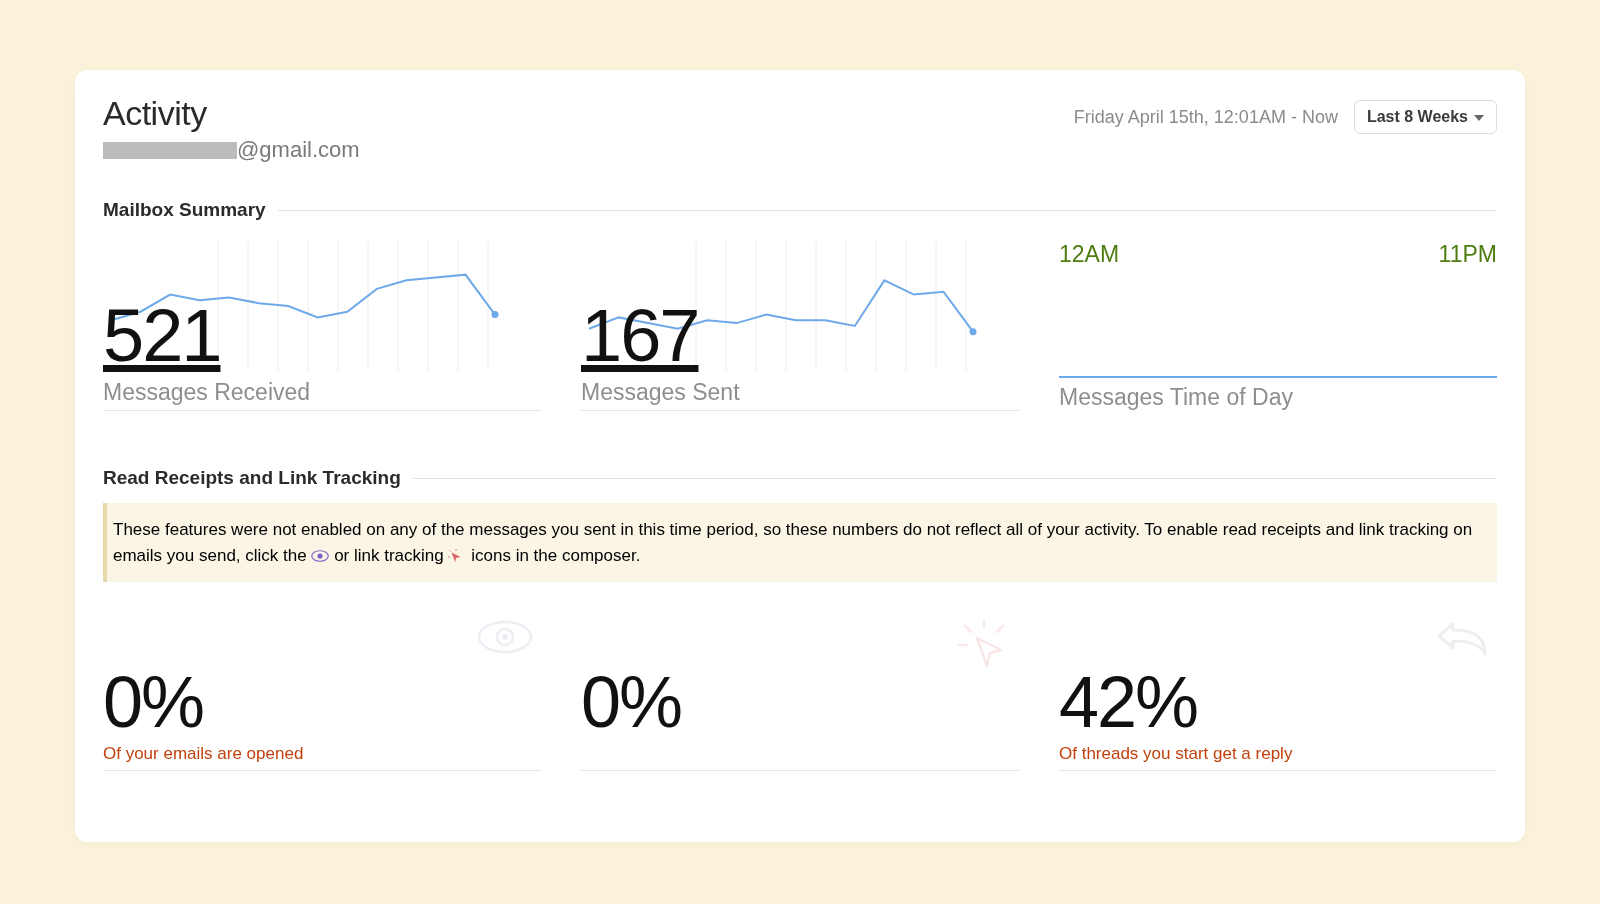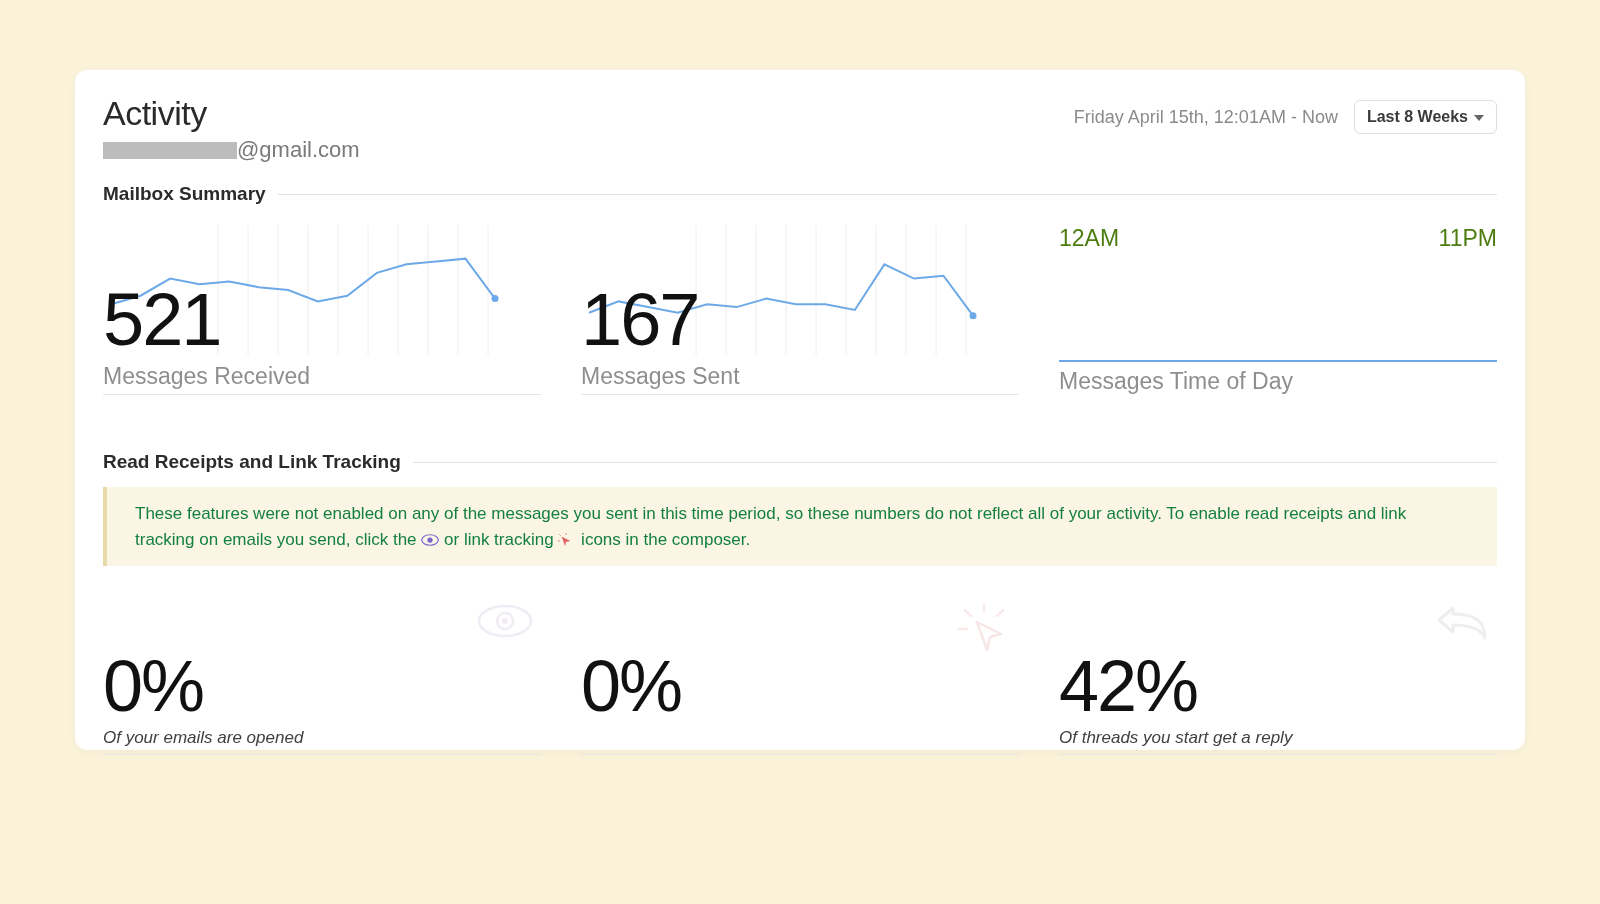--- a/index.html
+++ b/index.html
@@ -9,21 +9,21 @@
     width: 1600px;
     height: 904px;
     overflow: hidden;
     padding: 70px 75px;
   }
   .card {
     background: #fff;
     border-radius: 12px;
     box-shadow: 0 2px 10px rgba(0,0,0,0.04);
     padding: 24px 28px 32px 28px;
-    height: 680px;
+    height: 772px;
   }
   .header-row {
     display: flex;
     align-items: flex-start;
     justify-content: space-between;
   }
   .title-block { display:flex; flex-direction: column; }
   .page-title {
     font-size: 34px;
     font-weight: 400;
@@ -38,72 +38,72 @@
   .header-right { display:flex; align-items:center; gap:16px; margin-top:6px;}
   .date-range { color:#8b8b8b; font-size:18px; }
   .range-picker {
     border:1px solid #ddd; border-radius:6px; padding:7px 12px;
     font-size:16px; font-weight:600; color:#3a3a3a;
     display:flex; align-items:center; gap:6px; cursor:pointer;
     background:#fff;
   }
   .chevron { width:0; height:0; border-left:5px solid transparent; border-right:5px solid transparent; border-top:6px solid #666; margin-top:1px;}
   .section-title-row {
-    display:flex; align-items:center; margin-top:20px; gap:12px;
+    display:flex; align-items:center; margin-top:36px; gap:12px;
   }
   .section-title {
     font-size:19px; font-weight:600; color:#2b2b2b; white-space:nowrap;
   }
   .section-line {
     flex:1; height:1px; background:#e3e3e3;
   }
   .summary-grid {
     display:grid; grid-template-columns: 1fr 1fr 1fr; gap:40px;
     margin-top:20px;
   }
   .stat-block { position:relative; border-bottom:1px solid #e5e5e5; padding-bottom:4px; min-height:155px;}
   .sparkline { position:absolute; top:0; left:0; right:0; height:130px; }
   .big-number {
-    font-size:74px; font-weight:400; color:#111; line-height:1; position:relative; z-index:2; margin-top:58px; letter-spacing:-2px;
+    font-size:74px; font-weight:400; color:#111; line-height:1; position:relative; z-index:2; margin-top:58px; letter-spacing:-2px;text-decoration:underline;
   }
   .stat-label { color:#8e8e8e; font-size:23px; margin-top:6px; }
   .tod-block { position:relative; min-height:155px; }
   .tod-labels { display:flex; justify-content:space-between; color:#4d7c0f; font-size:23px; margin-bottom:2px;}
   .bar-chart { display:flex; align-items:flex-end; height:108px; gap:0; }
   .bar-chart .bar {
     flex:1;
     display:flex; align-items:flex-end;
   }
   .bar-fill {
     width:100%;
     background:#d8e9fb;
     border-top:2px solid #6da9e8;
   }
   .notice {
     background:#fbf5e6;
     border-left:4px solid #e8d9a8;
-    padding:14px 28px;
-    color:#15803d;
+    padding:14px 6px;
+    color:#000000;
     font-size:17px;
     line-height:1.5;
     margin-top:14px;
   }
   .notice .inline-icon {
     display:inline-flex; width:18px; height:14px; vertical-align:middle;
   }
   .tracking-grid {
     display:grid; grid-template-columns: 1fr 1fr 1fr; gap:40px;
     margin-top:36px;
   }
   .tracking-block { position:relative; border-bottom:1px solid #e5e5e5; padding-bottom:6px; min-height:140px;}
   .tracking-icon { position:absolute; top:0; right:8px; opacity:0.35;}
   .big-percent {
     font-size:72px; font-weight:400; color:#111; line-height:1; margin-top:48px; letter-spacing:-2px;
   }
-  .tracking-label { color:#404040; font-size:17px; margin-top:6px;font-style:italic; }
+  .tracking-label { color:#c2410c; font-size:17px; margin-top:6px; }
   svg { display:block; }
 </style>
 </head>
 <body>
 
 <div class="card">
   <div class="header-row">
     <div class="title-block">
       <div class="page-title">Activity</div>
       <div class="email-row">

